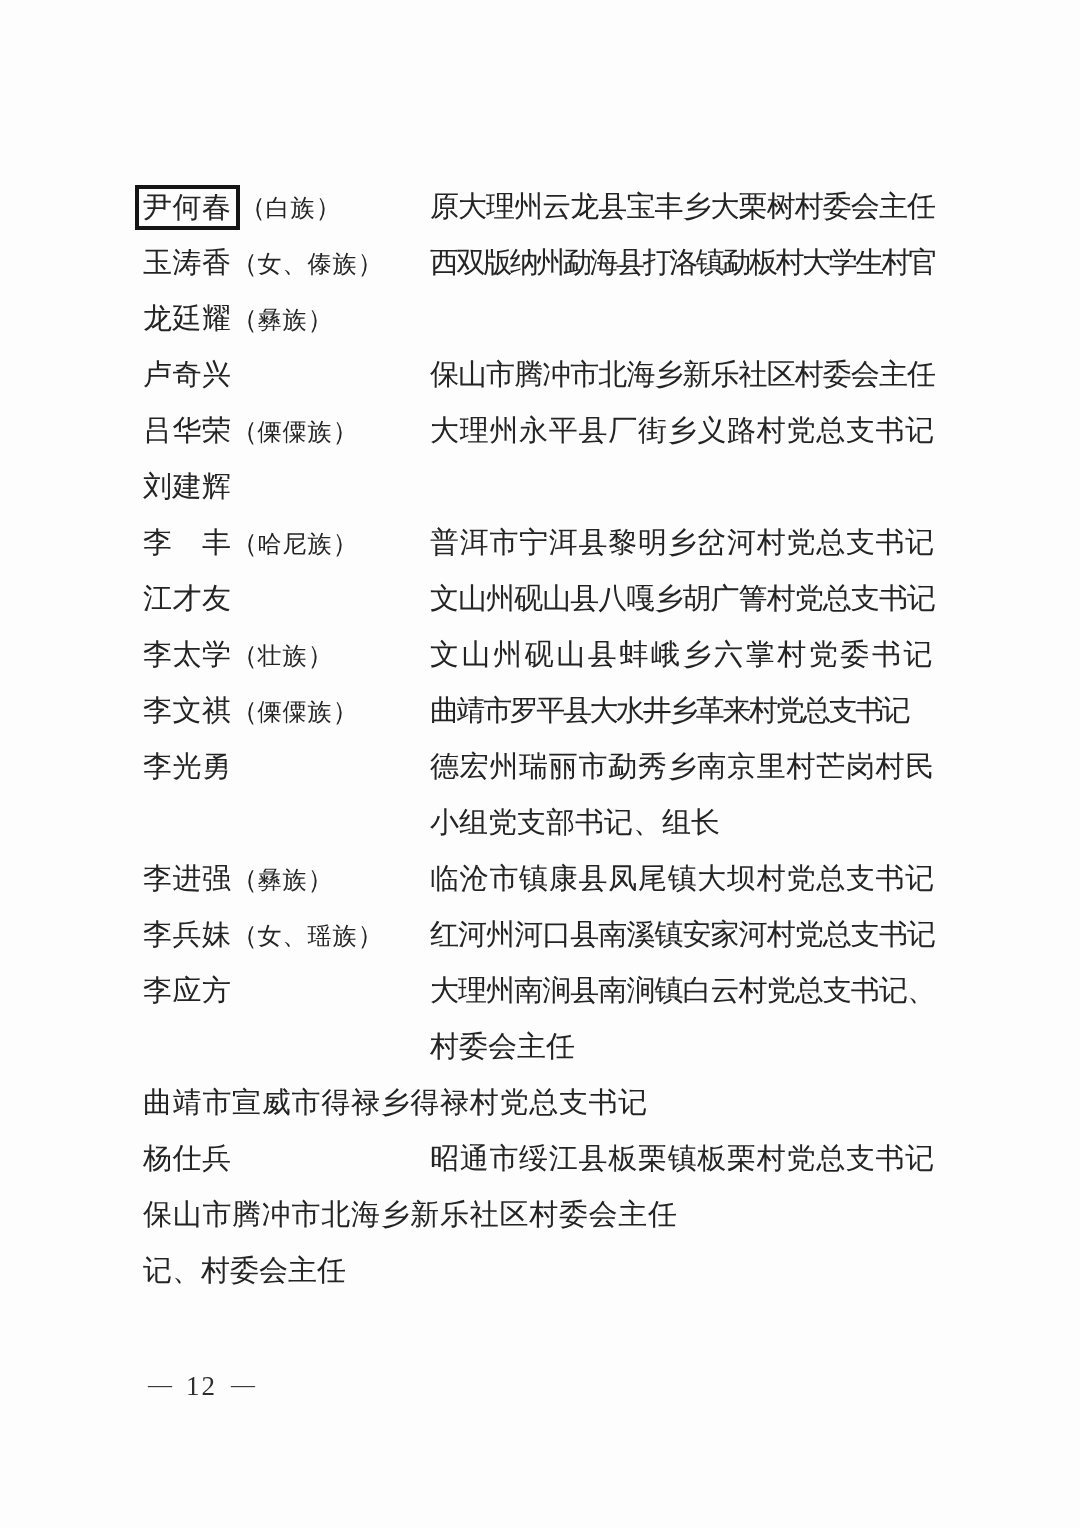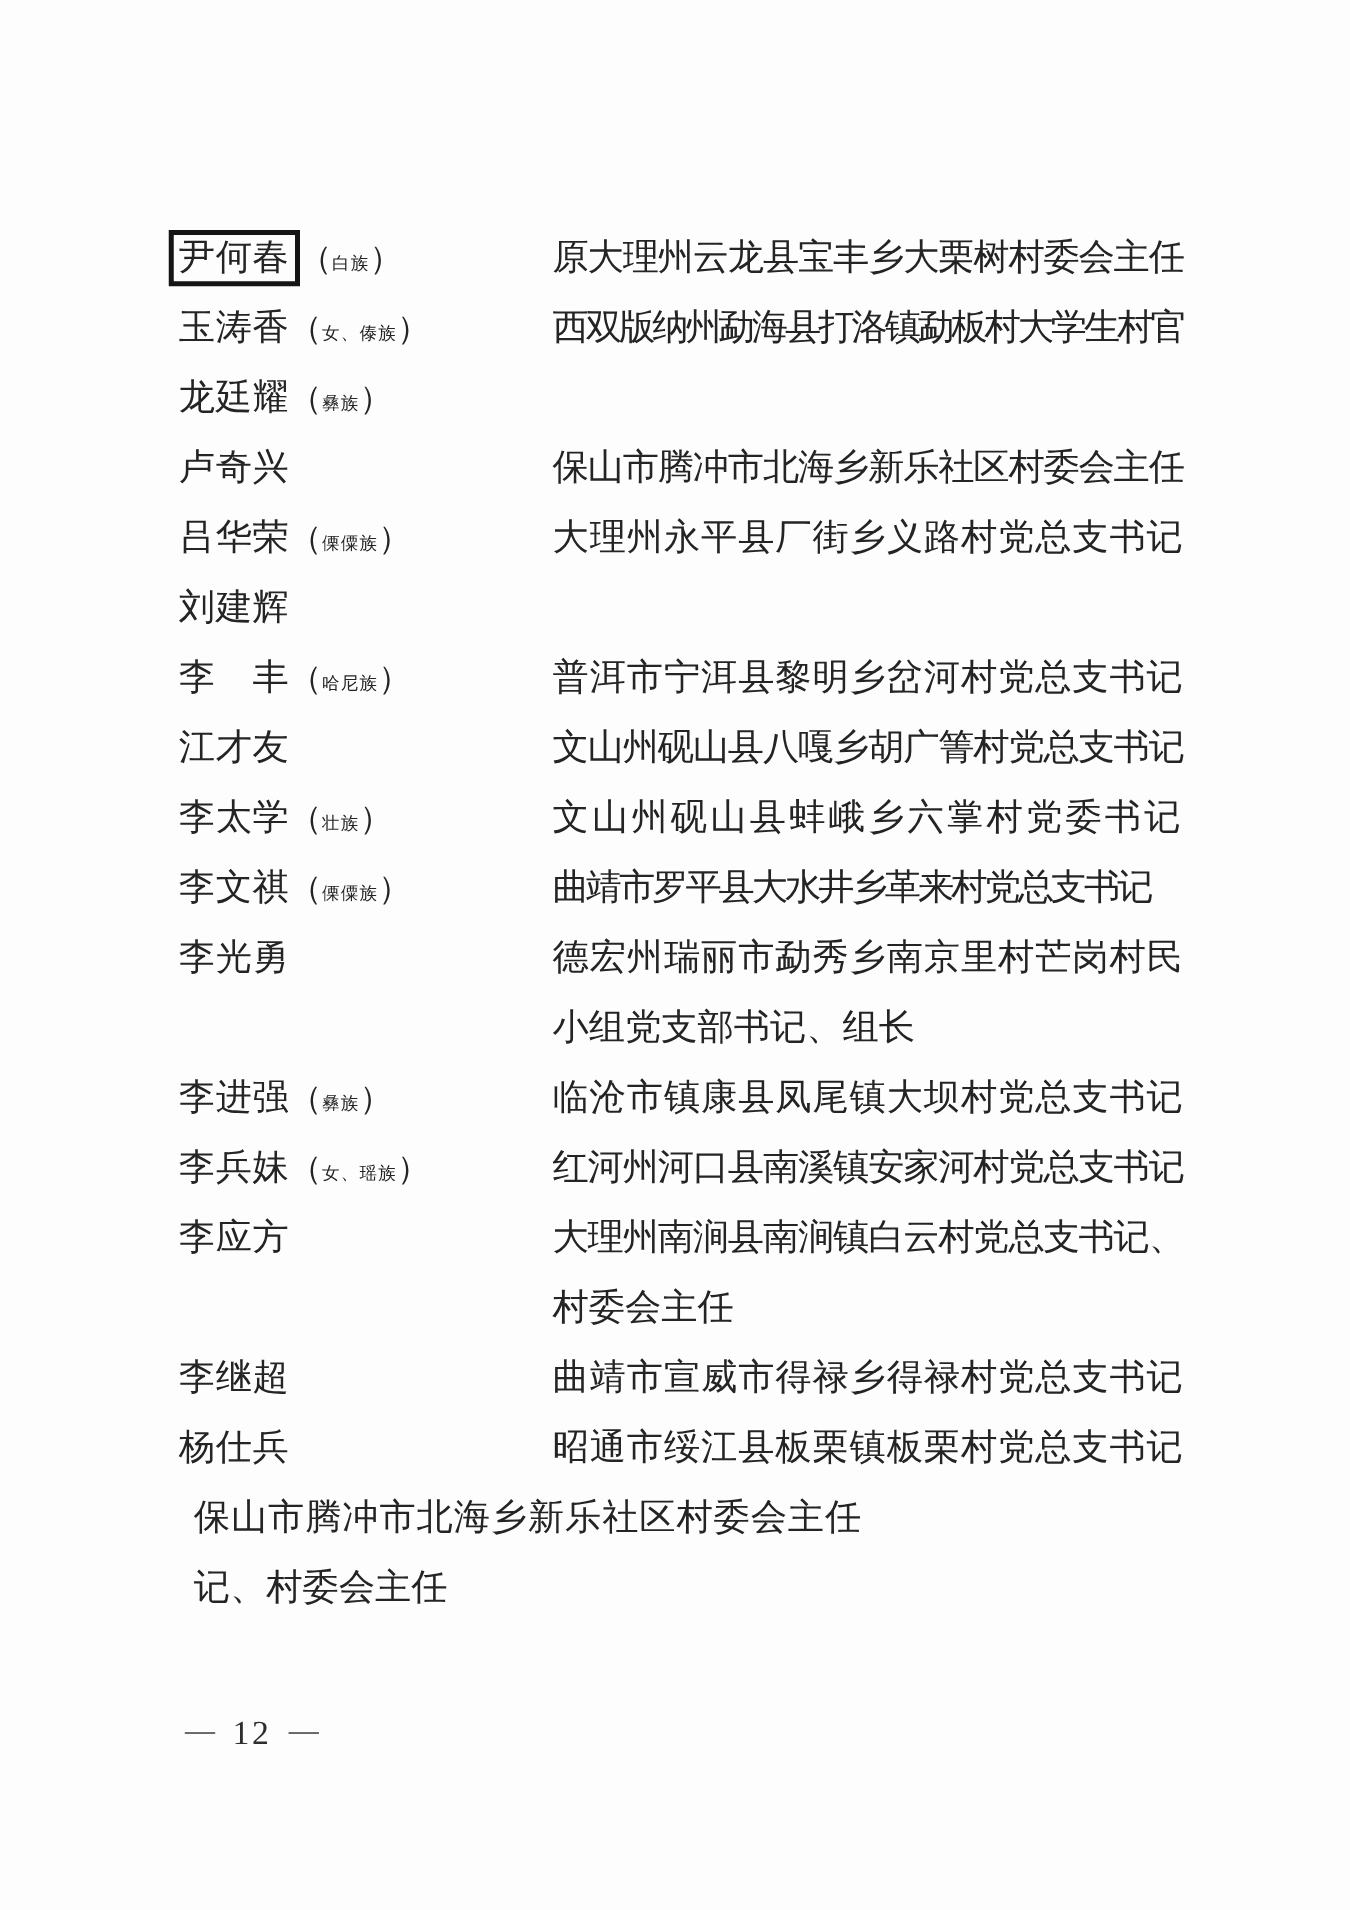--- a/index.html
+++ b/index.html
@@ -44,26 +44,25 @@
     line-height: 37px;
     height: 37px;
     vertical-align: middle;
     margin-top: -4px;
   }
   .ethnic-paren {
     font-size: 26px;
     letter-spacing: 0;
   }
   .ethnic-name {
-    font-size: 14px;
+    font-size: 24px;
     letter-spacing: 1px;
   }
   .pos-cell {
     flex: 0 0 auto;
-    margin-left: 12px;
   }
   .pos-line {
     height: 56px;
     line-height: 56px;
     font-size: 29px;
     white-space: nowrap;
   }
   .page-footer {
     position: absolute;
     left: 148px;
@@ -206,23 +205,20 @@
       <div class="name-cell">
         <span class="person-name">李应方</span>
       </div>
       <div class="pos-cell">
           <div class="pos-line fit" style="letter-spacing: -0.944444px;">大理州南涧县南涧镇白云村党总支书记、</div>
           <div class="pos-line">村委会主任</div>
         </div>
     </div>
 
     <div class="entry-row">
-      <div class="name-cell">
-        <span class="person-name">李继超</span>
-      </div>
       <div class="pos-cell">
           <div class="pos-line fit" style="letter-spacing: 0.705882px;">曲靖市宣威市得禄乡得禄村党总支书记</div>
         </div>
     </div>
 
     <div class="entry-row">
       <div class="name-cell">
         <span class="person-name">杨仕兵</span>
       </div>
       <div class="pos-cell">

